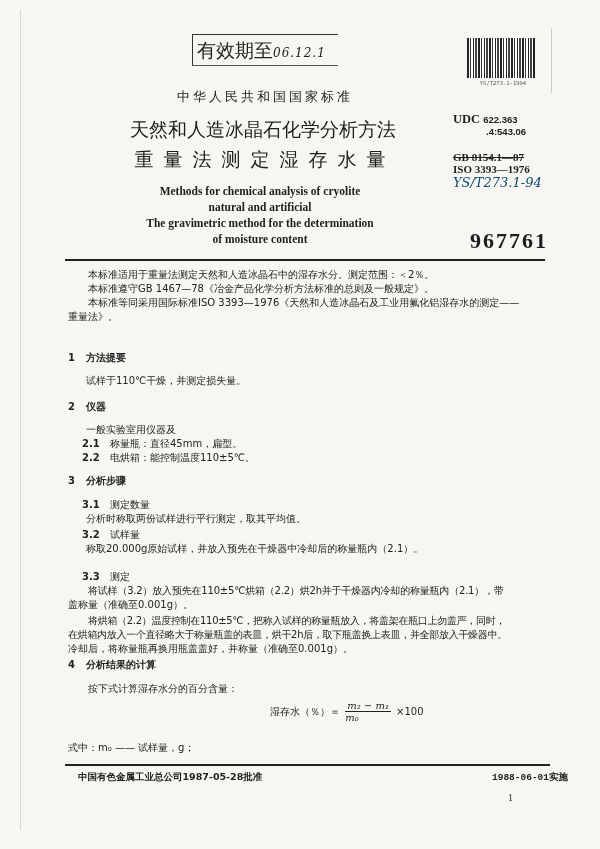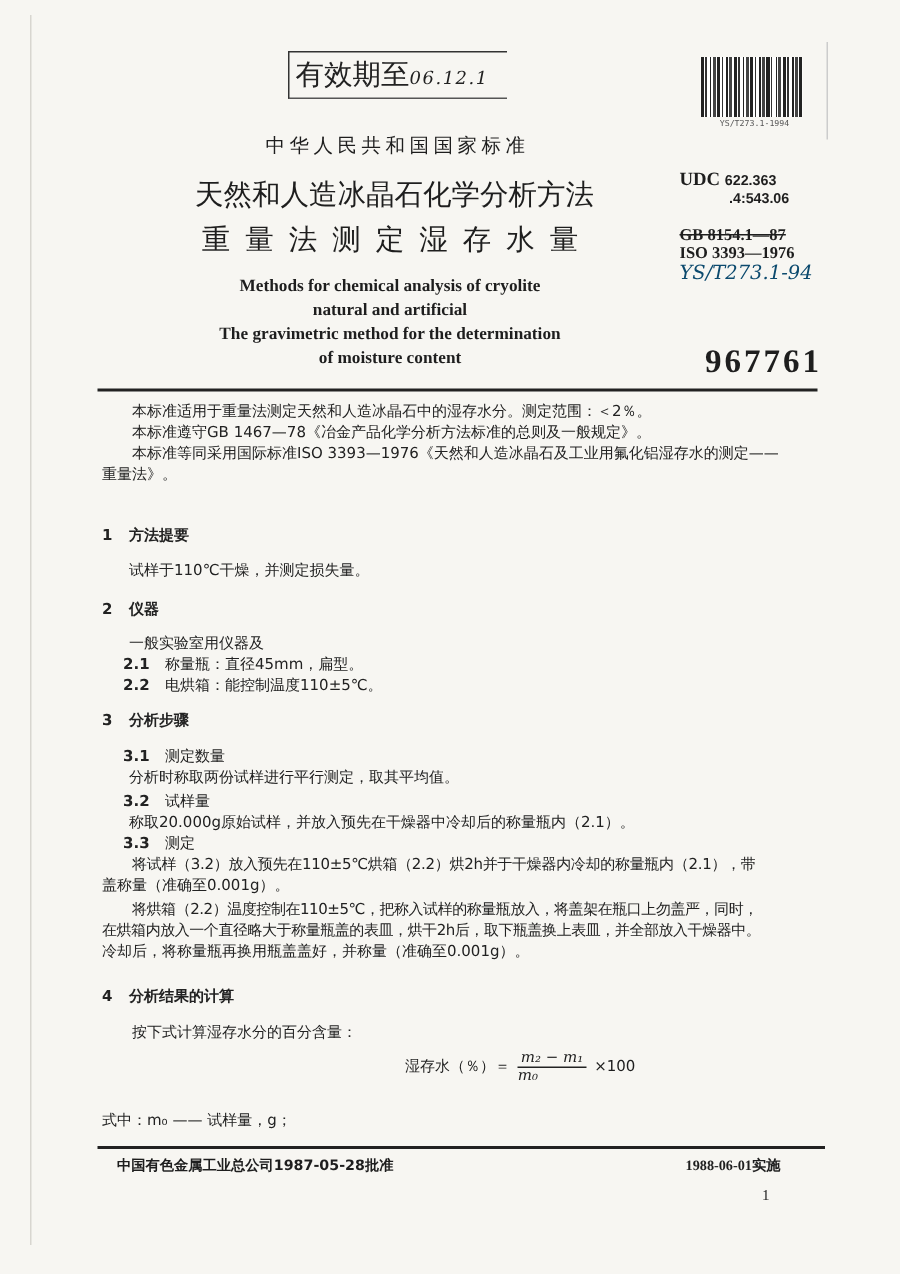--- a/index.html
+++ b/index.html
@@ -37,21 +37,21 @@
   .p { left: 68px; width: 480px; }
   .h { font-family: "DejaVu Sans", sans-serif; font-size: 10px; font-weight: bold; }
   .h .n { display: inline-block; width: 18px; }
   .sub-n { font-weight: bold; display: inline-block; width: 28px; }
   .formula { left: 270px; top: 700px; font-family: "DejaVu Sans", sans-serif; font-size: 10px; }
   .frac { display: inline-block; vertical-align: middle; text-align: left; margin: 0 2px; }
   .frac .top { display: block; border-bottom: 1px solid #222; padding: 0 2px; font-style: italic; font-family: "DejaVu Serif", serif; }
   .frac .bot { display: block; font-style: italic; font-family: "DejaVu Serif", serif; }
   .rule-bottom { left: 65px; top: 764px; width: 485px; height: 2px; background: #222; }
   .footer-left { left: 78px; top: 771px; font-family: "DejaVu Sans", sans-serif; font-size: 9.5px; font-weight: bold; }
-  .footer-right { left: 457px; top: 771px; font-family: Liberation Serif, serif; font-size: 9.5px; font-weight: bold; }
+  .footer-right { left: 492px; top: 771px; font-family: Liberation Mono, monospace; font-size: 9.5px; font-weight: bold; }
   .page-num { left: 508px; top: 792px; font-family: "Liberation Serif", serif; font-size: 10px; }
 </style>
 </head>
 <body>
 
 <div class="abs left-edge"></div>
 
 <div class="abs stamp">
   <span>有效期至</span><span class="hand">06.12.1</span>
 </div>
@@ -107,21 +107,21 @@
   <div style="padding-left:14px;"><span class="sub-n">2.1</span><span>称量瓶：直径45mm，扁型。</span></div>
   <div style="padding-left:14px;"><span class="sub-n">2.2</span><span>电烘箱：能控制温度110±5℃。</span></div>
 </div>
 
 <div class="abs p body-text" style="top:474px;">
   <div class="h"><span class="n">3</span><span>分析步骤</span></div>
   <div style="padding-left:14px; margin-top:10px;"><span class="sub-n">3.1</span><span>测定数量</span></div>
   <div style="padding-left:18px;">分析时称取两份试样进行平行测定，取其平均值。</div>
   <div style="padding-left:14px; margin-top:2px;"><span class="sub-n">3.2</span><span>试样量</span></div>
   <div style="padding-left:18px;">称取20.000g原始试样，并放入预先在干燥器中冷却后的称量瓶内（2.1）。</div>
-  <div style="padding-left:14px; margin-top:0;"><span class="sub-n">3.3</span><span>测定</span></div>
+  <div style="padding-left:14px; margin-top:14px;"><span class="sub-n">3.3</span><span>测定</span></div>
   <div style="text-indent:20px; white-space:nowrap; letter-spacing:-0.2px;">将试样（3.2）放入预先在110±5℃烘箱（2.2）烘2h并于干燥器内冷却的称量瓶内（2.1），带</div>
   <div>盖称量（准确至0.001g）。</div>
   <div style="text-indent:20px; white-space:nowrap; letter-spacing:-0.3px; margin-top:2px;">将烘箱（2.2）温度控制在110±5℃，把称入试样的称量瓶放入，将盖架在瓶口上勿盖严，同时，</div>
   <div style="white-space:nowrap; letter-spacing:-0.3px;">在烘箱内放入一个直径略大于称量瓶盖的表皿，烘干2h后，取下瓶盖换上表皿，并全部放入干燥器中。</div>
   <div>冷却后，将称量瓶再换用瓶盖盖好，并称量（准确至0.001g）。</div>
 </div>
 
 <div class="abs p body-text" style="top:658px;">
   <div class="h"><span class="n">4</span><span>分析结果的计算</span></div>
   <div style="padding-left:20px; margin-top:10px;">按下式计算湿存水分的百分含量：</div>

